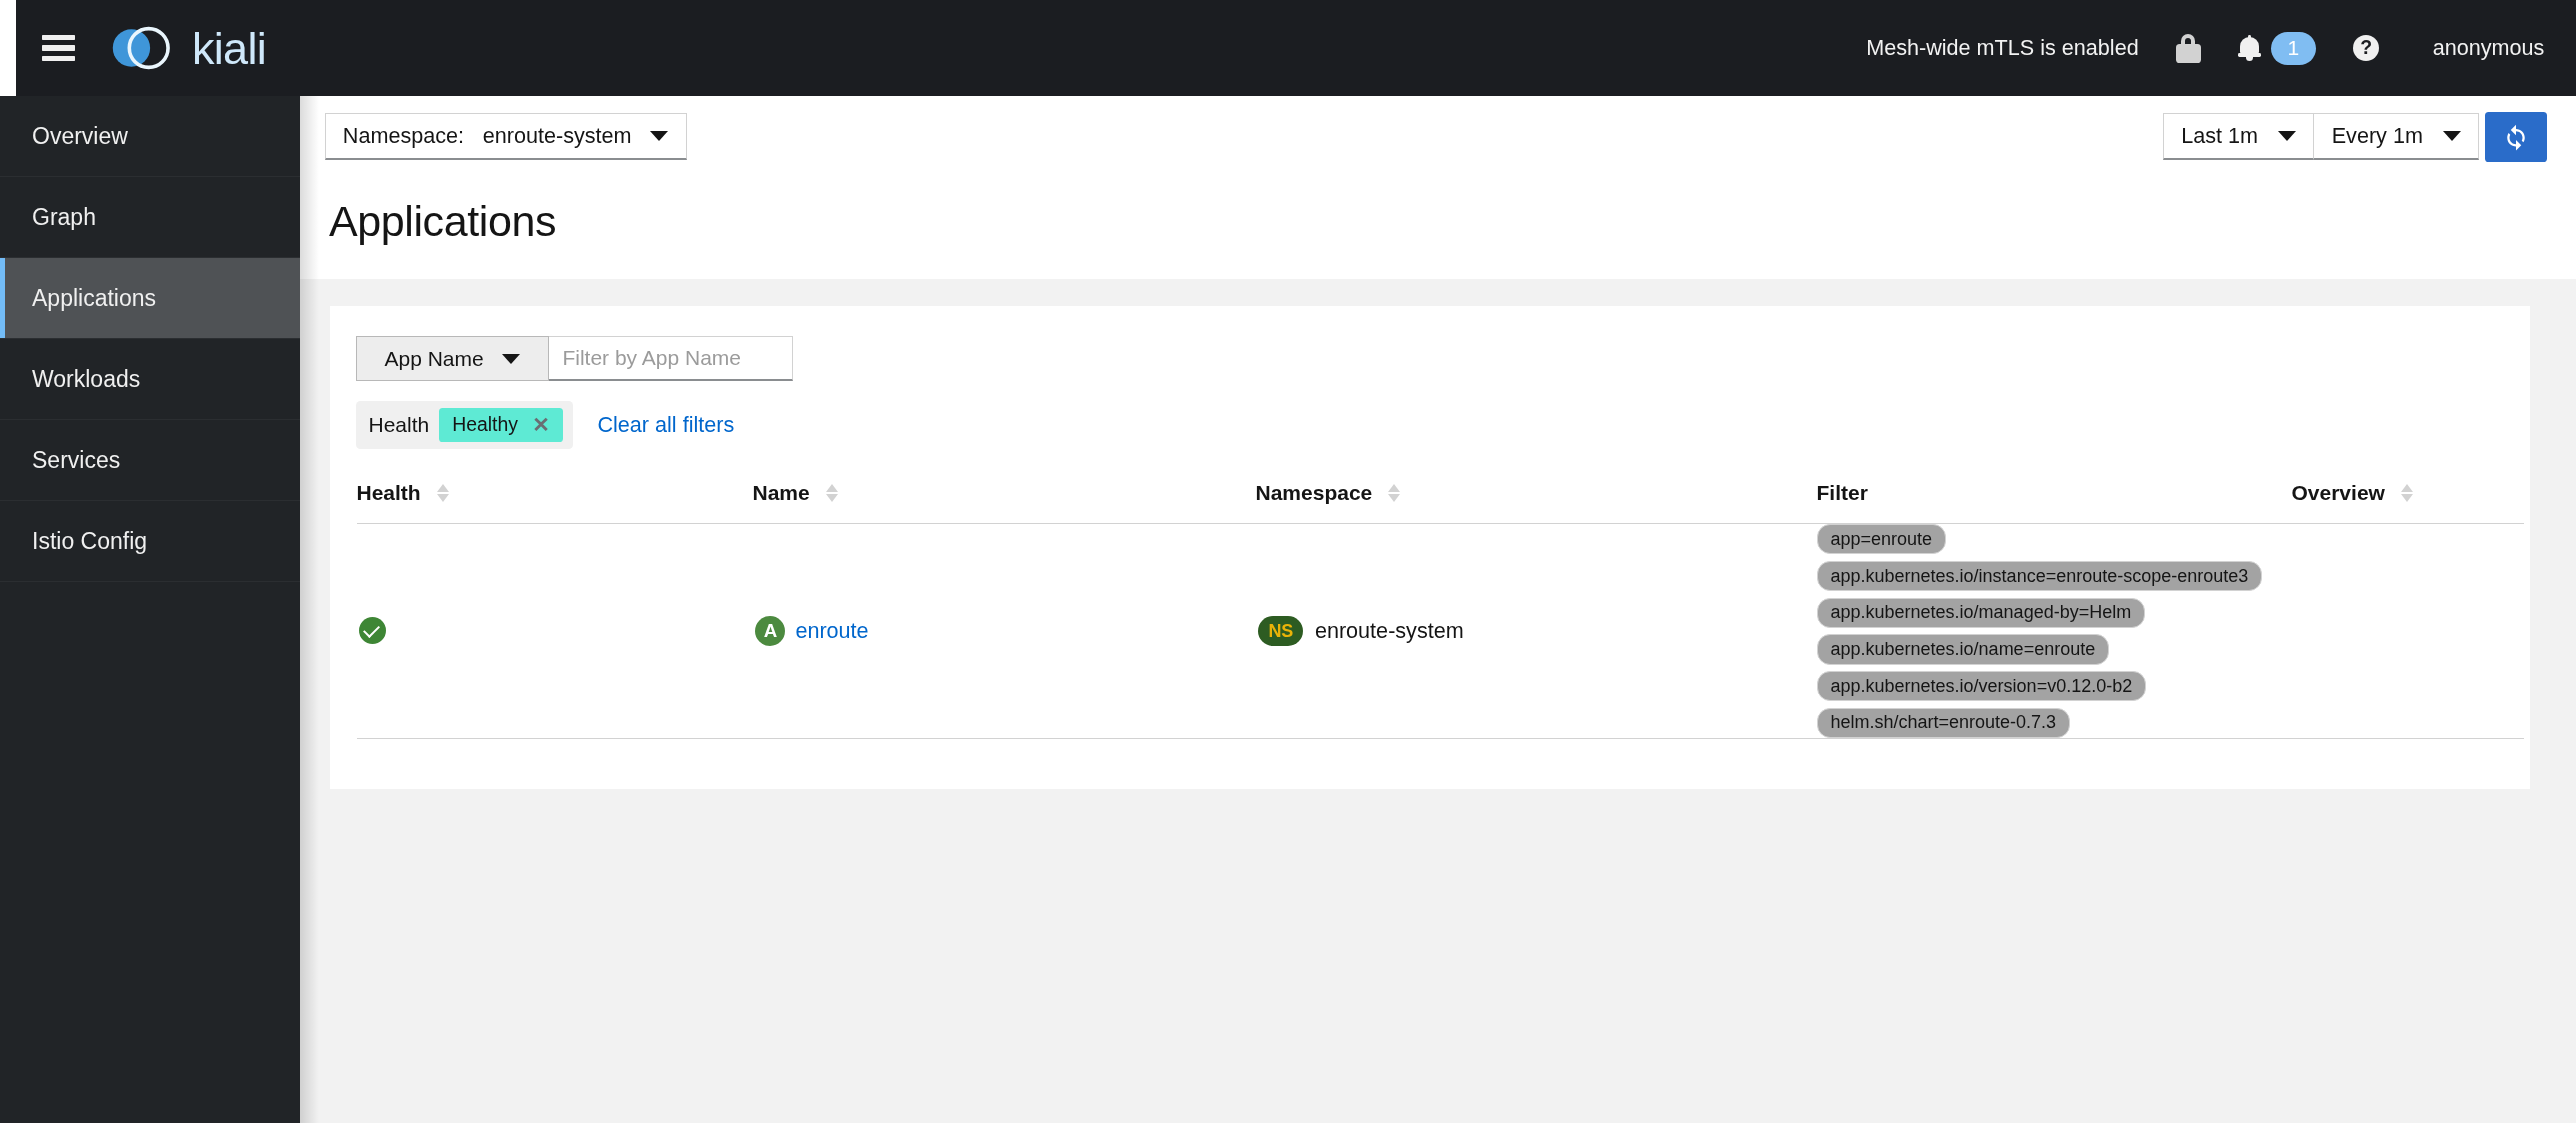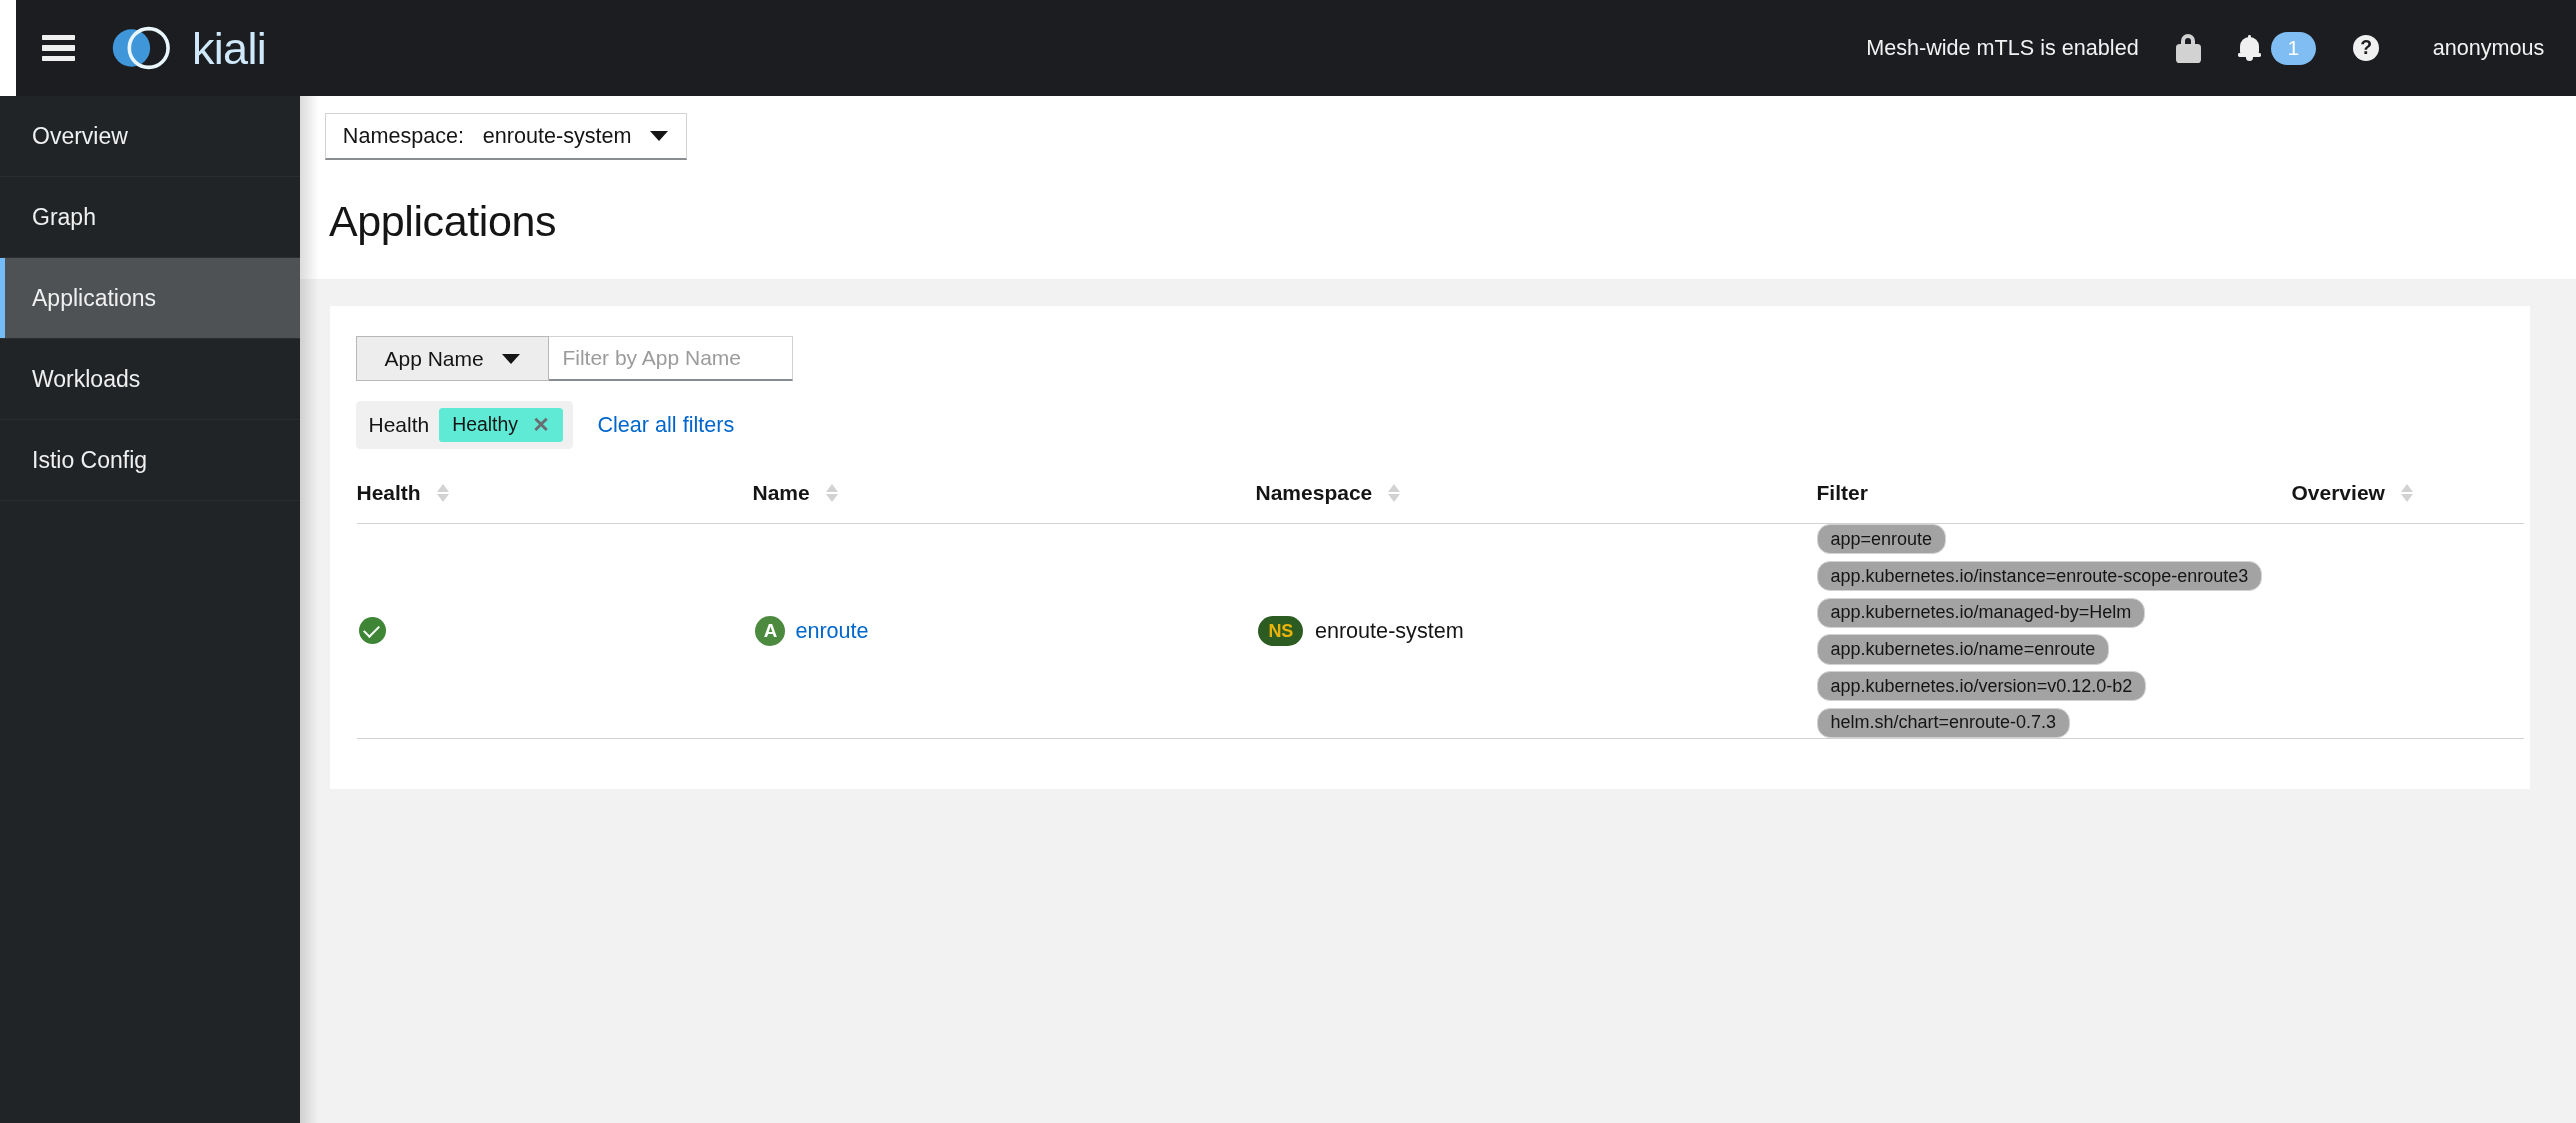--- a/index.html
+++ b/index.html
@@ -280,34 +280,53 @@
     <div class="nav-item">
       <span>Graph</span>
     </div>
     <div class="nav-item active">
       <span>Applications</span>
     </div>
     <div class="nav-item">
       <span>Workloads</span>
     </div>
     <div class="nav-item">
+      <span>Services</span>
+    </div>
+    <div class="nav-item">
       <span>Istio Config</span>
     </div>
   </nav>
 
   <div class="main">
     <div class="main-shadow"></div>
 
     <div class="toolbar">
       <div class="ns-select">
         <span class="ns-label">Namespace:</span>
         <span class="ns-value">enroute-system</span>
         <span class="caret"></span>
       </div>
 
+      <div class="toolbar-right">
+        <div class="tsel">
+          <span>Last 1m</span>
+          <span class="caret"></span>
+        </div>
+        <div class="tsel">
+          <span>Every 1m</span>
+          <span class="caret"></span>
+        </div>
+        <div class="refresh-btn">
+          <svg width="30" height="30" viewBox="0 0 24 24">
+            <path fill="#ffffff" d="M12 5.5V2.2L7.8 6.4 12 10.6V7.3c2.9 0 5.2 2.3 5.2 5.2 0 .9-.2 1.7-.6 2.4l1.3 1.3c.7-1.1 1.1-2.4 1.1-3.7 0-3.9-3.1-7-7-7z"></path>
+            <path fill="#ffffff" d="M12 17.7c-2.9 0-5.2-2.3-5.2-5.2 0-.9.2-1.7.6-2.4L6.1 8.8c-.7 1.1-1.1 2.4-1.1 3.7 0 3.9 3.1 7 7 7v3.3l4.2-4.2-4.2-4.2v3.3z"></path>
+          </svg>
+        </div>
+      </div>
     </div>
 
     <div class="title-band">
       <h1 class="page-title">Applications</h1>
     </div>
 
     <div class="card-area">
       <div class="card">
 
         <div class="filter-row">

